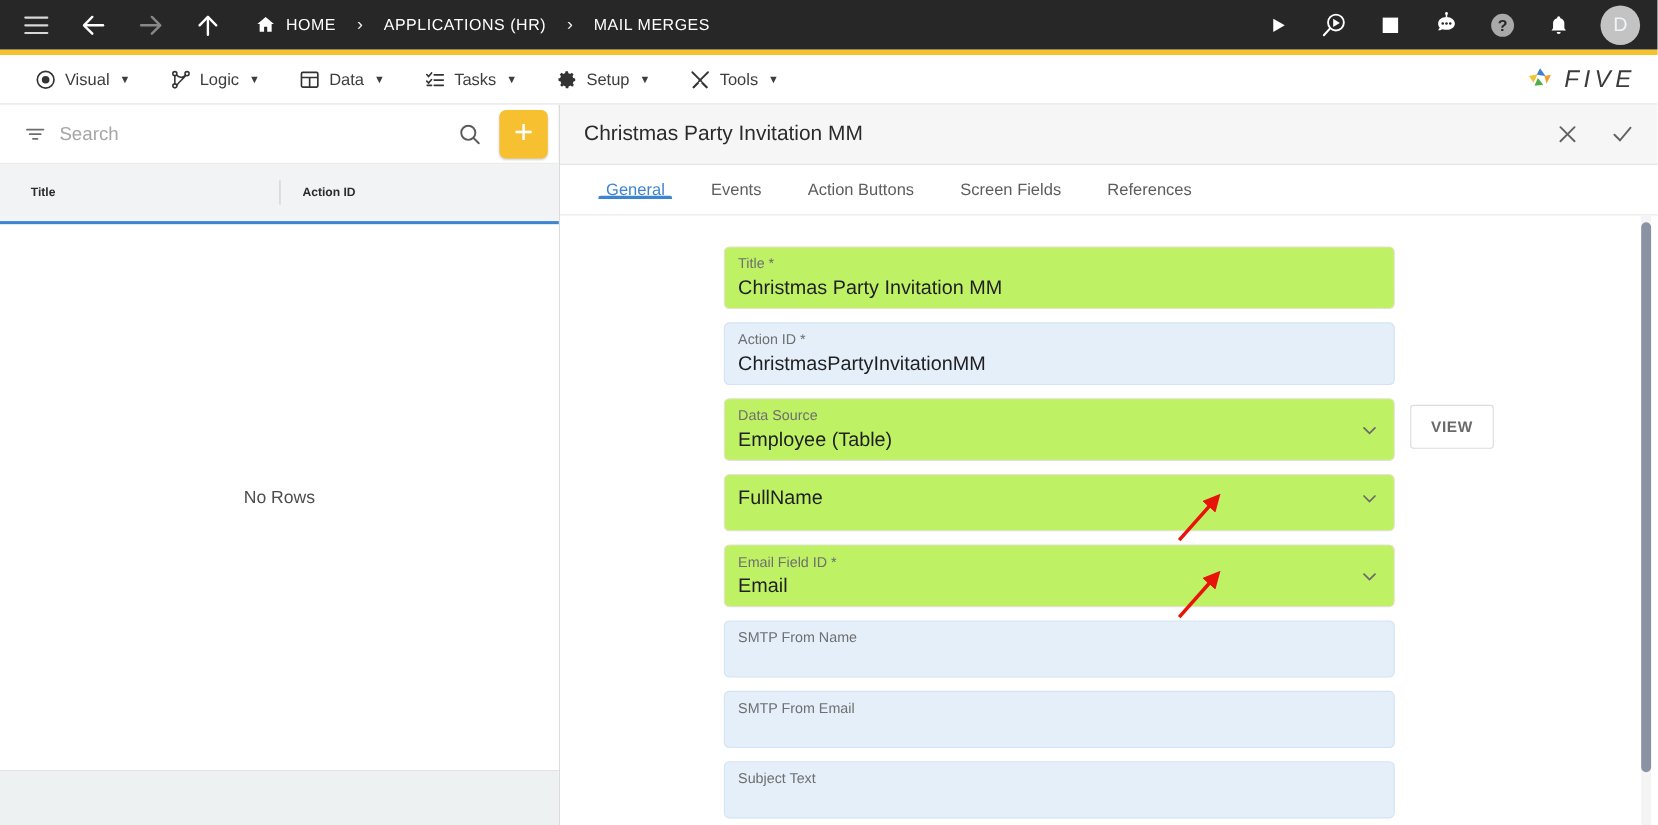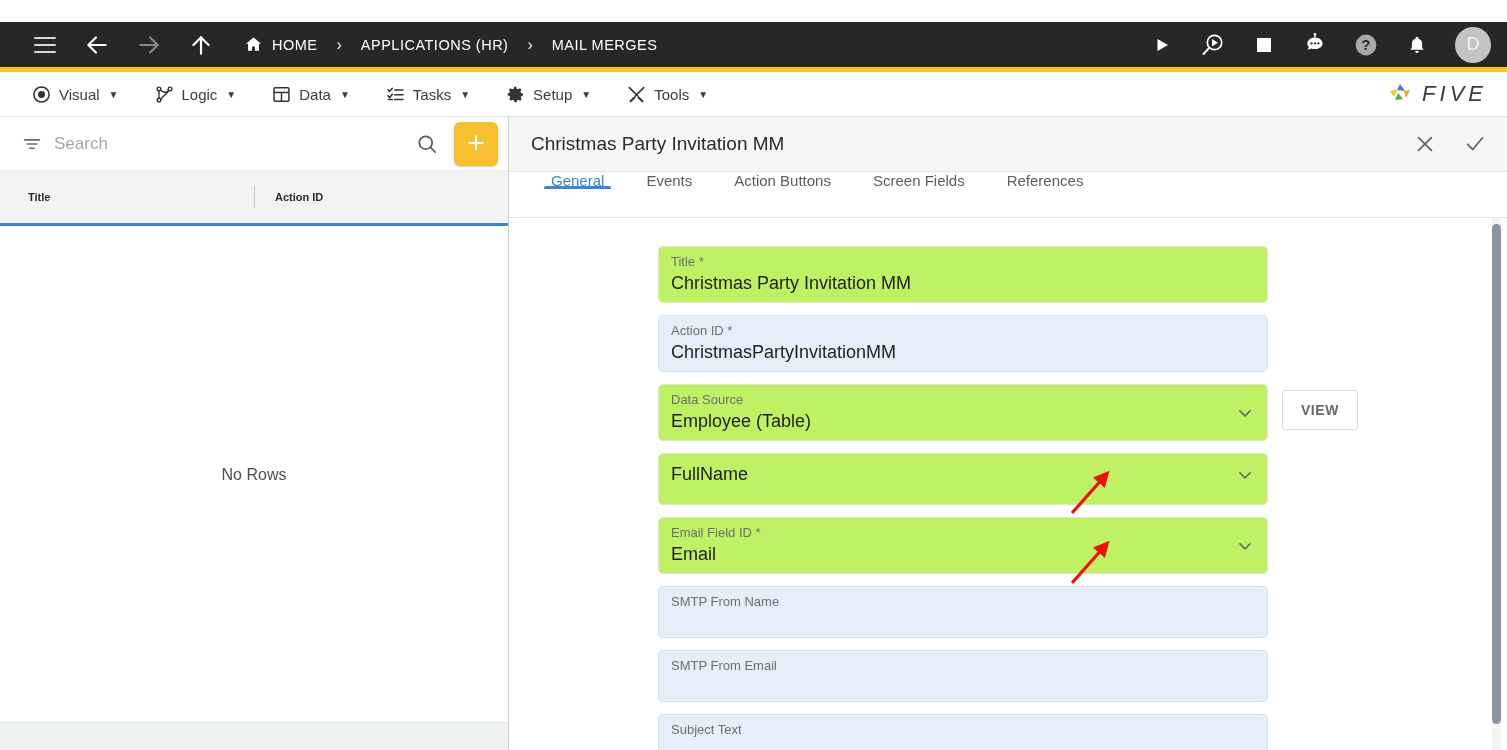--- a/index.html
+++ b/index.html
@@ -7,23 +7,22 @@
     width: 1507px; height: 750px;
     font-family: "Liberation Sans", sans-serif;
     background: #ffffff;
     overflow: hidden;
   }
 
   
   .topbar {
     height: 45px; background: #272727;
     display: flex; align-items: center;
-    padding: 0 16px 0 34px;
+    padding: 0 16px 0 22px;
     position: relative;
-    margin-top: 22px;
   }
   .topbar-accent {
     height: 5px; background: #f5c22b; width: 100%;
   }
   .tb-icon {
     color: #ffffff; display: flex; align-items: center; justify-content: center;
     cursor: pointer; flex: 0 0 auto;
   }
   .hamburger { width: 22px; height: 16px; display:flex; flex-direction:column; justify-content:space-between; }
   .hamburger i { display:block; height:2px; background:#d8d8d8; border-radius:1px;}
@@ -122,21 +121,21 @@
   .rightpanel { flex: 1; background: #ffffff; display: flex; flex-direction: column; min-width:0; }
   .rp-header {
     height: 55px; background: #f6f6f6; border-bottom: 1px solid #e3e3e3;
     display: flex; align-items: center; padding: 0 20px 0 22px;
   }
   .rp-title { font-size: 19px; color: #2b2b2b; }
   .rp-actions { margin-left: auto; display: flex; align-items: center; gap: 26px; }
   .rp-actions .ico-btn { width: 24px; height: 24px; cursor: pointer; display:flex; align-items:center; justify-content:center; }
 
   .tabs {
-    height: 46px; display: flex; align-items: flex-start;
+    height: 46px; display: flex; align-items: center;
     padding-left: 28px; border-bottom: 1px solid #e3e3e3; background:#fff;
   }
   .tab {
     display: flex; align-items: center; padding: 0 14px;
     font-size: 15px; color: #5d5d5d; cursor: pointer;
     position: relative; margin-right: 14px;
   }
   .tab.active { color: #3d85d0; }
   .tab.active::after {
     content: ""; position: absolute; left: 7px; right: 7px; bottom: 0;

